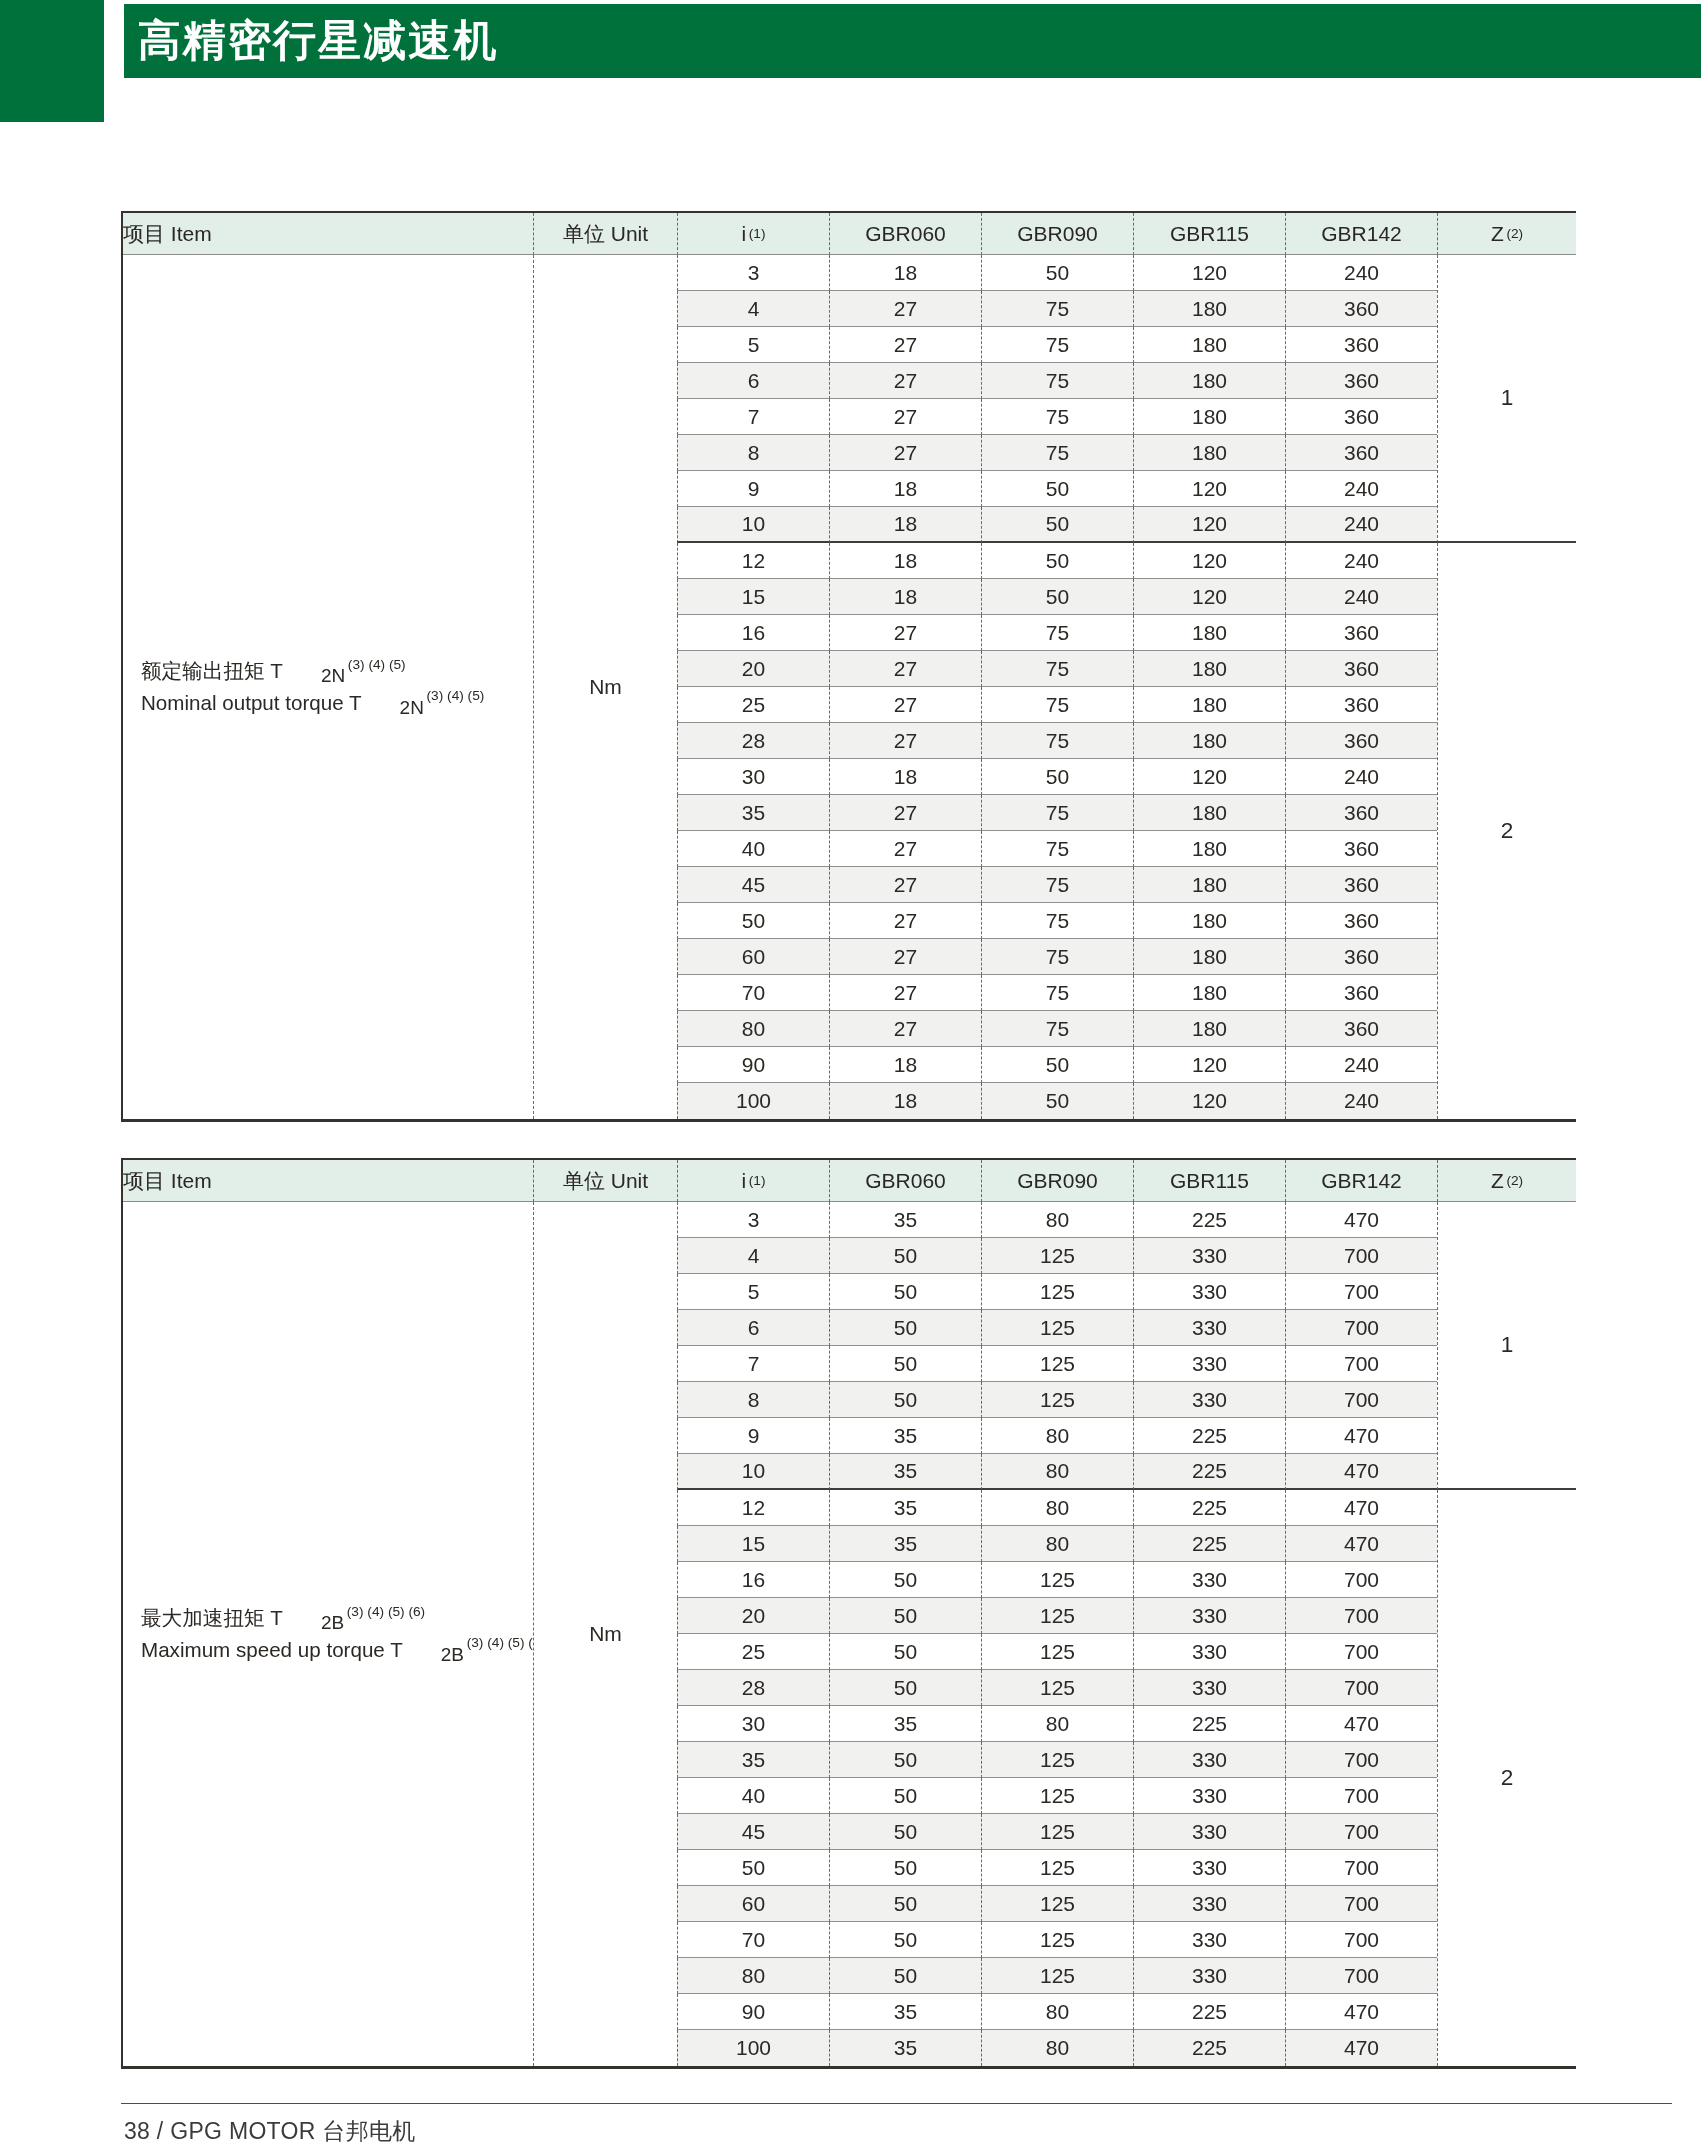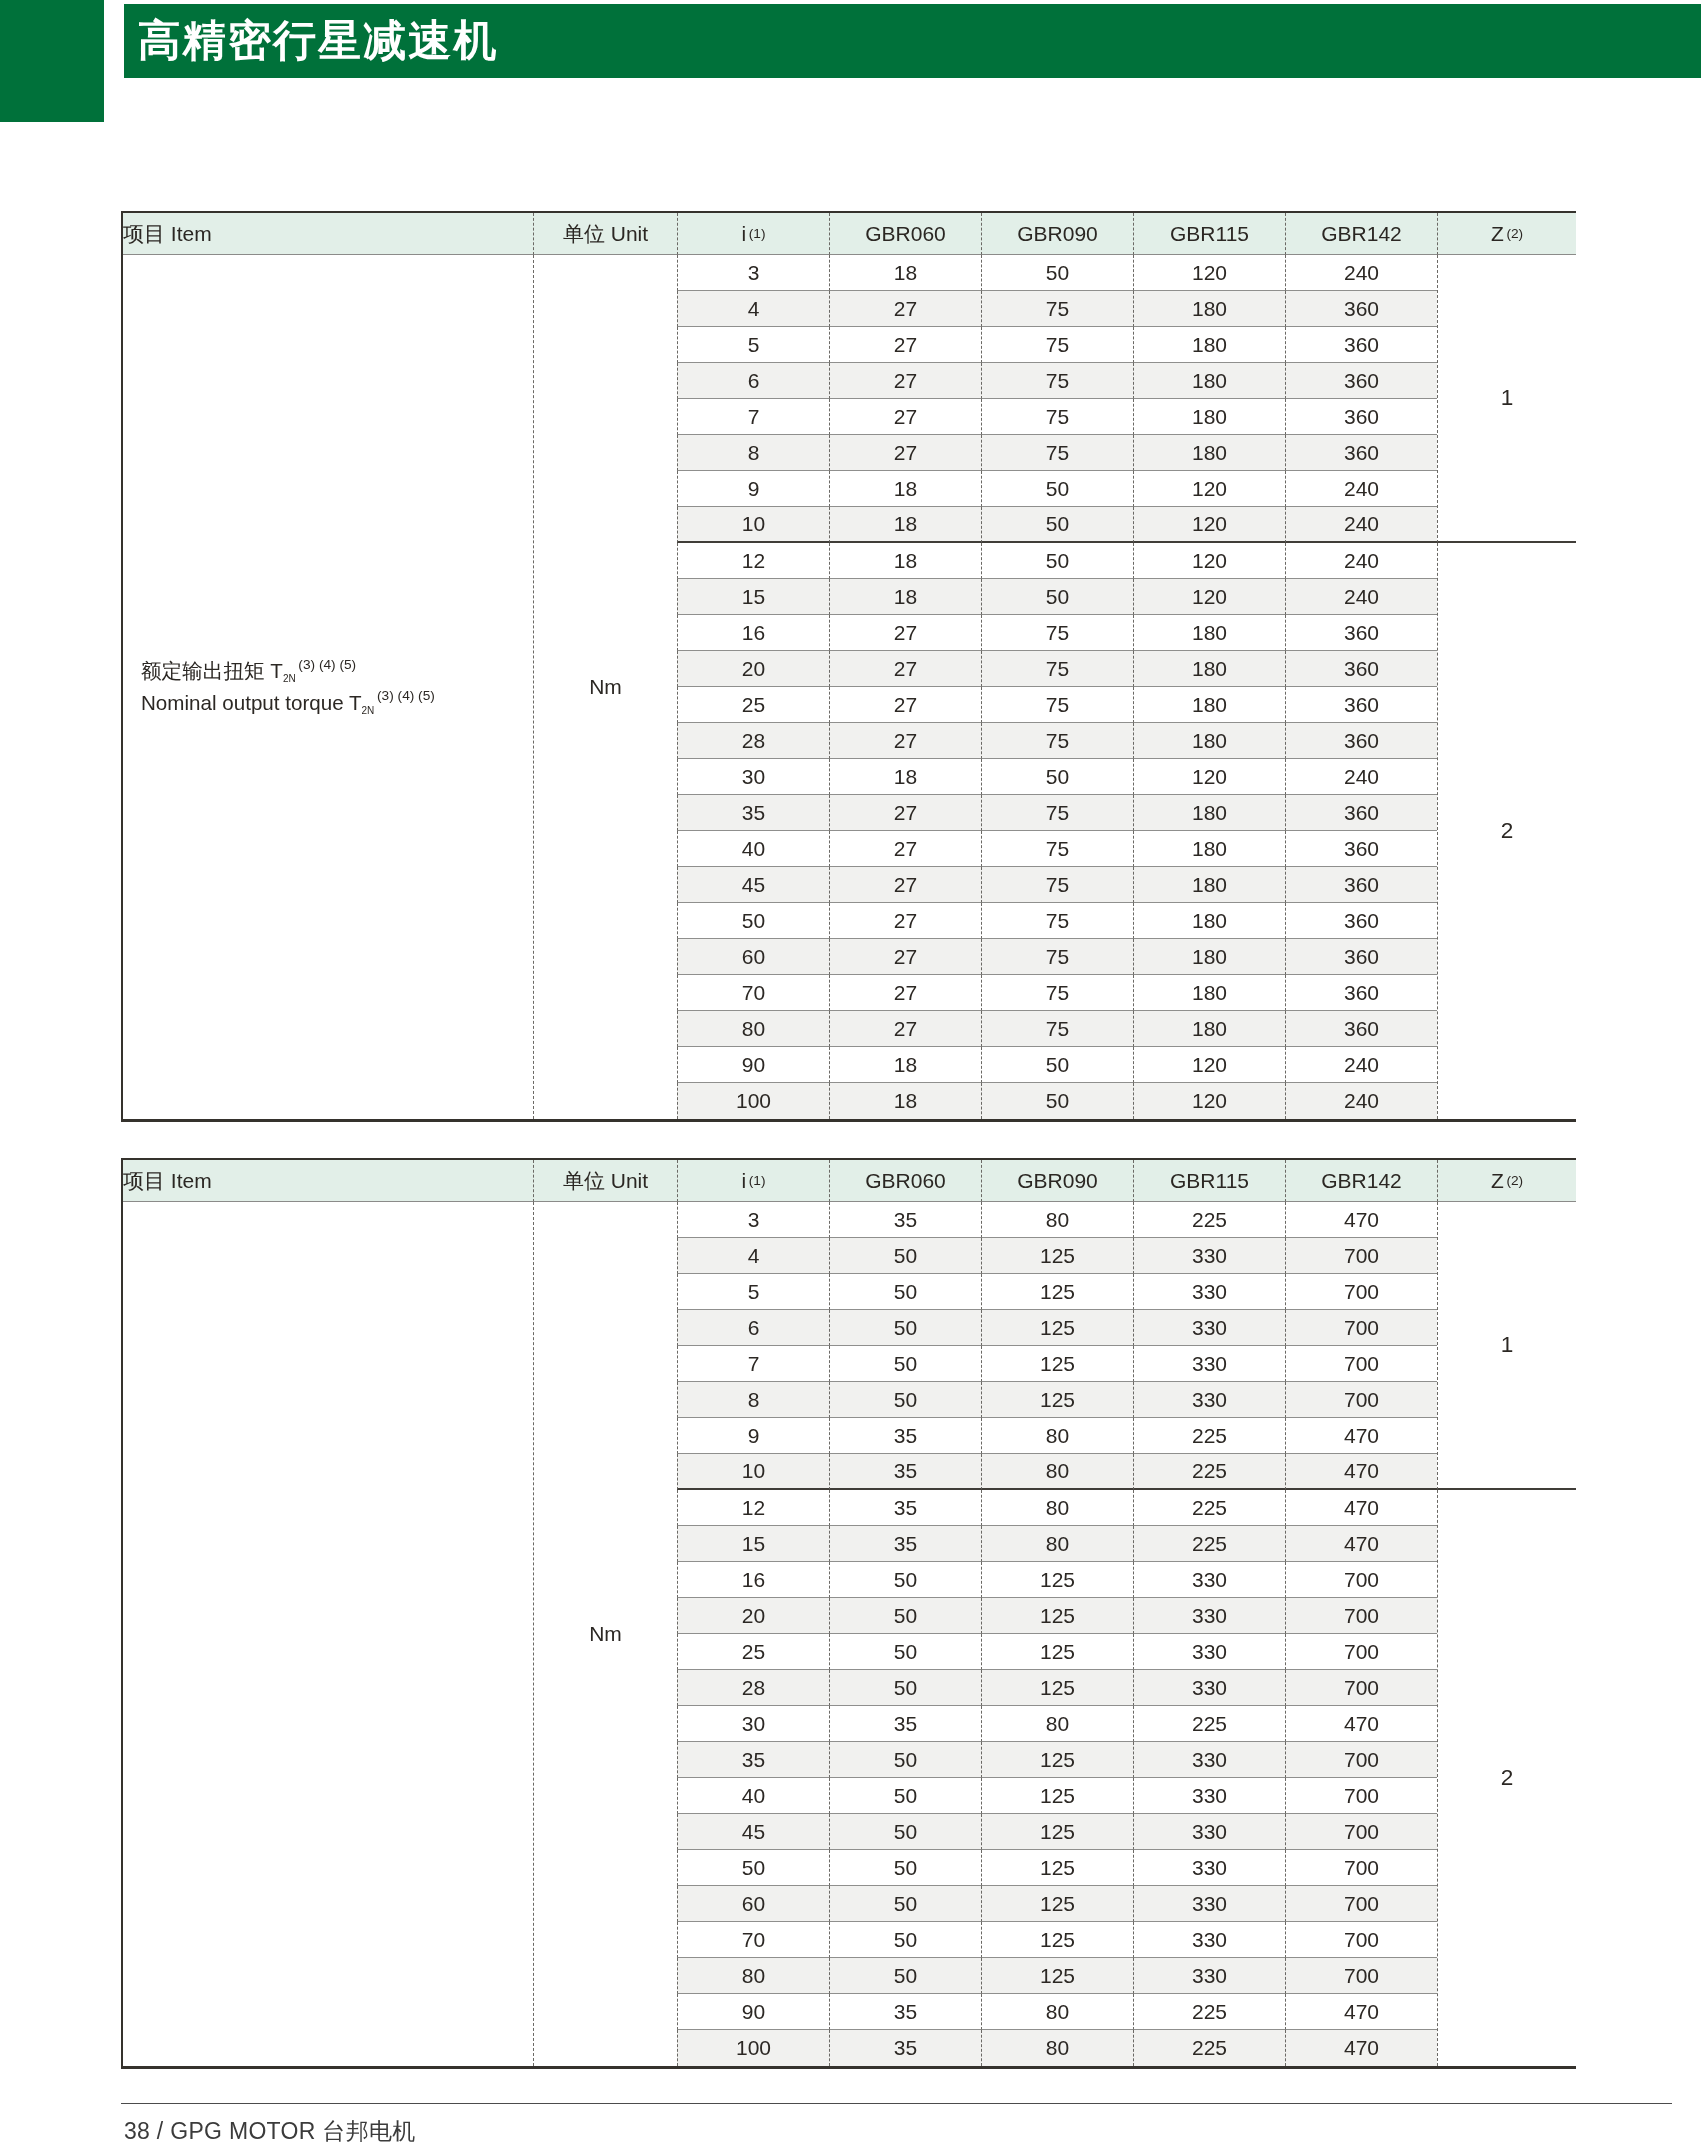--- a/index.html
+++ b/index.html
@@ -60,21 +60,21 @@
   .th-item{justify-content:flex-start;}
   .bl{border-left:1.4px dashed #6b6965;}
   .sep{border-bottom:1.4px solid #8f8f8d;}
   .gsep{border-bottom:2.1px solid #403d38;}
   .stripe{background:var(--stripe,#F1F1EF);}
   .item-cell{
     flex-direction:column;align-items:flex-start;justify-content:center;
     padding-left:18px;font-size:20.6px;line-height:1.55;color:#2c2824;
     white-space:nowrap;
   }
-  .item-cell sub{font-size:10px;vertical-align:-4.1px;line-height:0;}
+  .item-cell sub{font-size:19px;vertical-align:-4.1px;line-height:0;margin-left:38px;}
   .item-cell sup{font-size:13.7px;vertical-align:9.6px;line-height:0;margin-left:2.7px;margin-top:48px;}
   .hdr-sup{font-size:13.7px;vertical-align:9.6px;line-height:0;margin-left:2.7px;}
   .z-cell{font-size:22.6px;}
   
   .footer-rule{
     position:absolute;left:121px;top:2103px;width:1551px;height:1.4px;
     background:#4c4c4c;
   }
   .footer-text{
     position:absolute;left:124px;top:2116px;
@@ -234,20 +234,24 @@
 
   <div class="ptable ptable-2">
       <div class="cell th th-item" style="grid-area: 1 / 1;">项目 Item</div>
       <div class="cell th bl" style="grid-area: 1 / 2;">单位 Unit</div>
       <div class="cell th bl" style="grid-area: 1 / 3;">i <span class="hdr-sup">(1)</span></div>
       <div class="cell th bl" style="grid-area: 1 / 4;">GBR060</div>
       <div class="cell th bl" style="grid-area: 1 / 5;">GBR090</div>
       <div class="cell th bl" style="grid-area: 1 / 6;">GBR115</div>
       <div class="cell th bl" style="grid-area: 1 / 7;">GBR142</div>
       <div class="cell th bl" style="grid-area: 1 / 8;">Z <span class="hdr-sup">(2)</span></div>
+      <div class="cell item-cell" style="grid-area: 2 / 1 / span 24;">
+        <span>最大加速扭矩 T<sub>2B</sub><sup>(3) (4) (5) (6)</sup></span>
+        <span>Maximum speed up torque T<sub>2B</sub><sup>(3) (4) (5) (6)</sup></span>
+      </div>
       <div class="cell bl" style="grid-area: 2 / 2 / span 24;">Nm</div>
       <div class="cell bl sep" style="grid-area: 2 / 3;">3</div>
       <div class="cell bl sep" style="grid-area: 2 / 4;">35</div>
       <div class="cell bl sep" style="grid-area: 2 / 5;">80</div>
       <div class="cell bl sep" style="grid-area: 2 / 6;">225</div>
       <div class="cell bl sep" style="grid-area: 2 / 7;">470</div>
       <div class="cell bl stripe sep" style="grid-area: 3 / 3;">4</div>
       <div class="cell bl stripe sep" style="grid-area: 3 / 4;">50</div>
       <div class="cell bl stripe sep" style="grid-area: 3 / 5;">125</div>
       <div class="cell bl stripe sep" style="grid-area: 3 / 6;">330</div>

